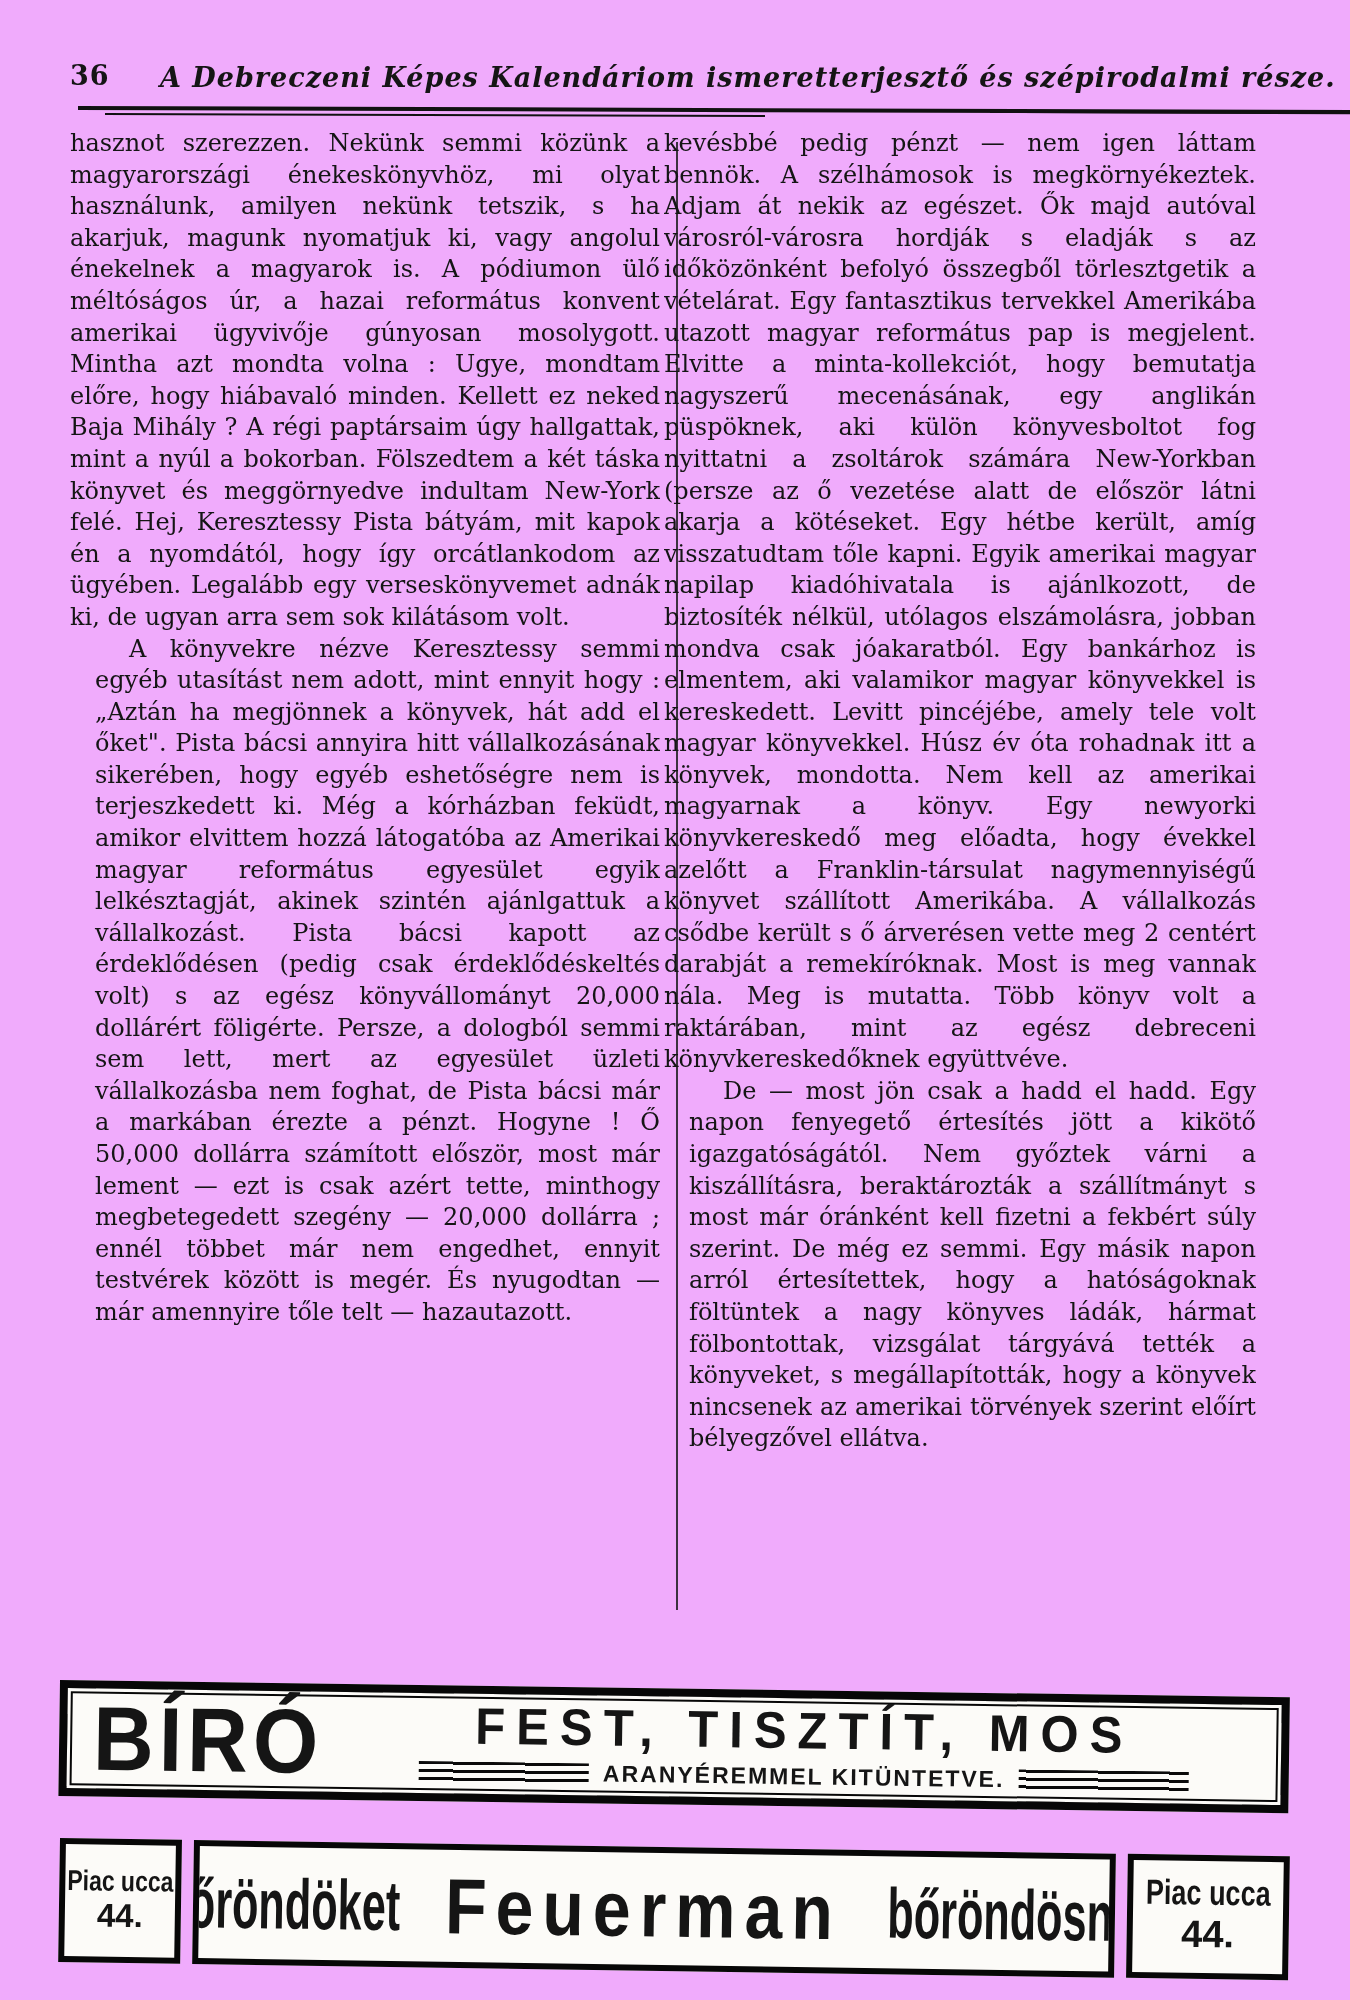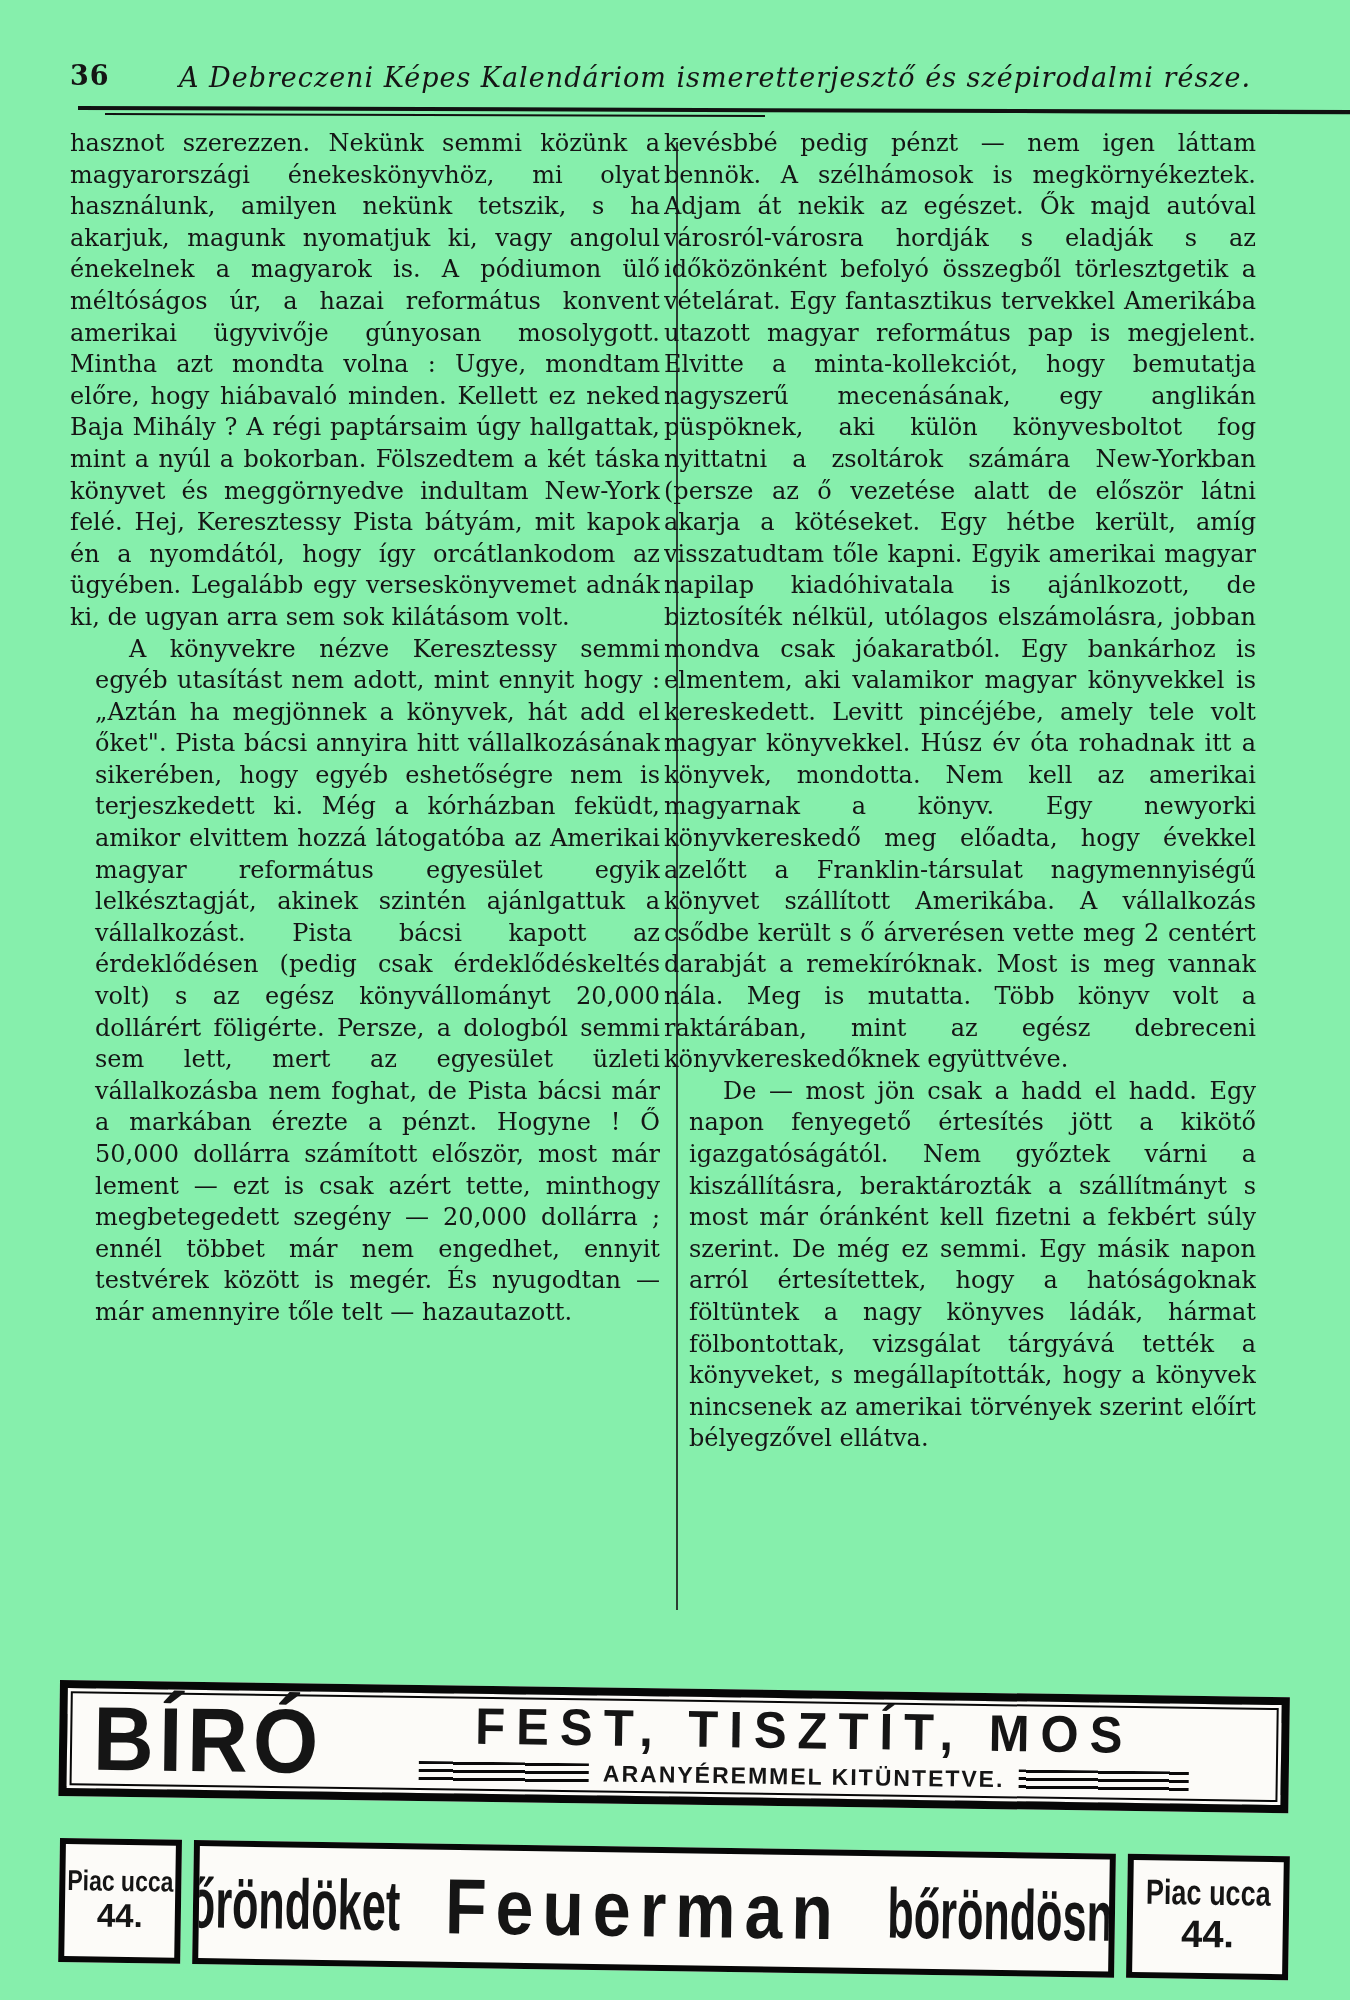--- a/index.html
+++ b/index.html
@@ -1,25 +1,25 @@
 <!DOCTYPE html>
 <html><head>
 <meta charset="utf-8">
 <style>
   html,body{margin:0;padding:0;background:#e8e6e0;}
   #page{
-    position:relative;width:1350px;height:2000px;background:#86efac;
+    position:relative;width:1350px;height:2000px;background:#f0abfc;
     font-family:"DejaVu Serif","Liberation Serif",serif;color:#151515;
     overflow:hidden;box-shadow:0 0 12px rgba(0,0,0,.25);
   }
   
   #page-number{position:absolute;left:70px;top:60px;font-size:27px;font-weight:bold;letter-spacing:1px;}
   #header-title{
     position:absolute;left:160px;right:80px;top:62px;text-align:center;
-    font-size:27px;font-weight:normal;font-style:italic;letter-spacing:1px;white-space:nowrap;
+    font-size:27px;font-weight:bold;font-style:italic;letter-spacing:1px;white-space:nowrap;
   }
   .header-rule{position:absolute;background:#111;}
   #rule-main{left:78px;top:106px;width:1272px;height:4px;transform:rotate(0.18deg);transform-origin:left top;}
   #rule-sub{left:105px;top:113px;width:660px;height:2px;transform:rotate(0.18deg);transform-origin:left top;}
   #rule-sub2{left:990px;top:111px;width:360px;height:2px;transform:rotate(0.18deg);transform-origin:left top;}
 
   
   .col{
     position:absolute;top:128px;width:590px;height:1495px;
     font-size:24px;line-height:31.6px;text-align:justify;overflow:hidden;

